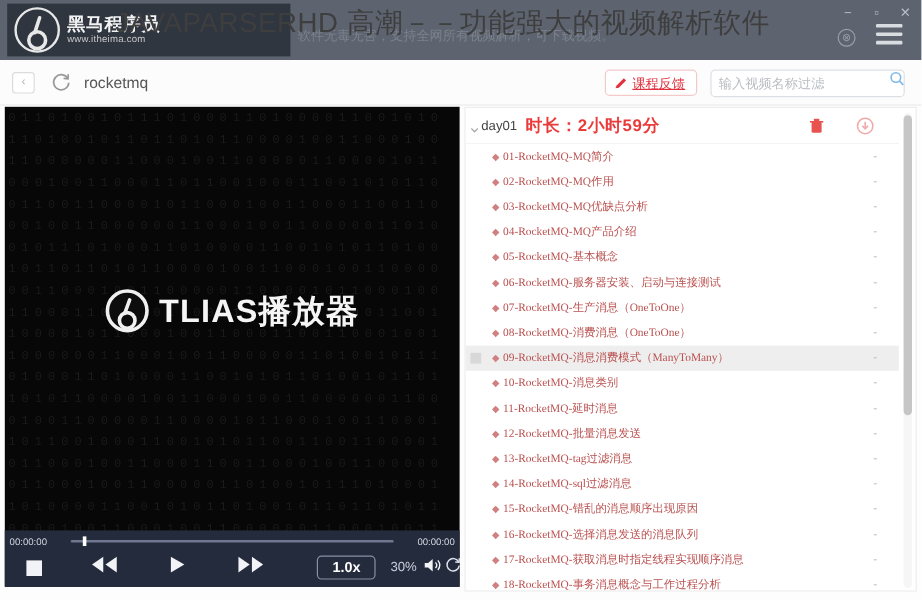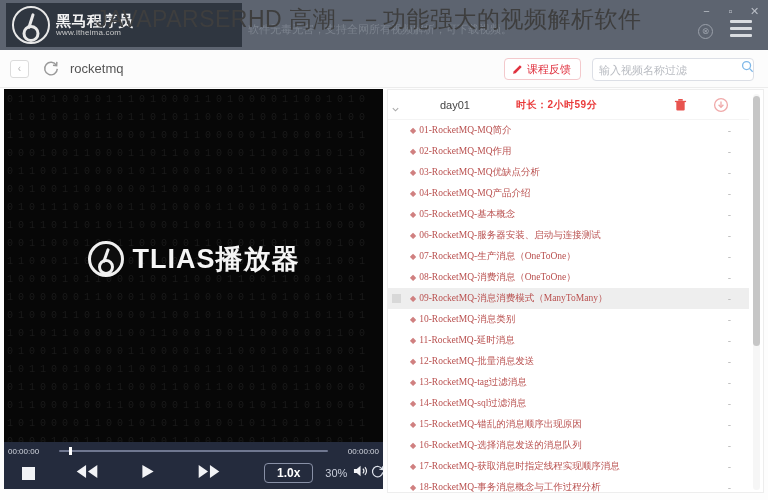--- a/index.html
+++ b/index.html
@@ -91,21 +91,21 @@
   }
   .tool-title {
     position: absolute; left: 70px; top: 11px;
     font-size: 13px; color: #555;
   }
   .fb-btn {
     position: absolute; left: 504px; top: 8px;
     height: 22px; padding: 0 9px 0 7px;
     border: 1px solid #f3c9cc; border-radius: 4px; background: #fff;
     display: flex; align-items: center; gap: 4px;
-    font-size: 11px; color: #e0313f;
+    font-size: 11px; color: #e0313f; text-decoration: underline;
   }
   .fb-pen { width: 11px; height: 11px; }
   .search-box {
     position: absolute; left: 592px; top: 8px;
     width: 162px; height: 23px;
     border: 1px solid #dcdfe6; border-radius: 4px; background: #fff;
     display: flex; padding: 0 6px;
   }
   .search-box input {
     flex: 1; border: none; outline: none; background: transparent;
@@ -193,28 +193,27 @@
   .playlist {
     position: absolute; left: 387px; top: 89px;
     width: 377px; height: 404px;
     background: #ffffff; border: 1px solid #ededed;
     overflow: hidden;
   }
   .pl-inner { position: absolute; inset: 0; padding-right: 14px; }
   .day-header {
     display: flex; align-items: center; height: 30px; padding: 0 4px 0 3px;
     border-bottom: 1px solid #f4f4f4;
-    gap: 39px;
   }
   .caret {
     width: 9px; height: 9px; color: #aaa; flex: 0 0 auto; margin-right: 1px;
   }
   .day-name { font-size: 11px; color: #444; margin-right: 7px; }
   .day-dur {
-    font-size: 10px; font-weight: bold; color: #ea3b3b; letter-spacing: 0.5px;
+    font-size: 14px; font-weight: bold; color: #ea3b3b; letter-spacing: 0.5px;
   }
   .day-actions { margin-left: auto; display: flex; align-items: center; gap: 26px; padding-right: 16px; }
   .ico-trash { width: 13px; height: 14px; color: #e8534f; }
   .ico-dl { width: 16px; height: 16px; color: #f0a9a9; }
 
   .ep-row {
     display: flex; align-items: center; height: 21px;
     padding-left: 22px; position: relative;
     font-size: 9px; color: #c04a4a;
   }

